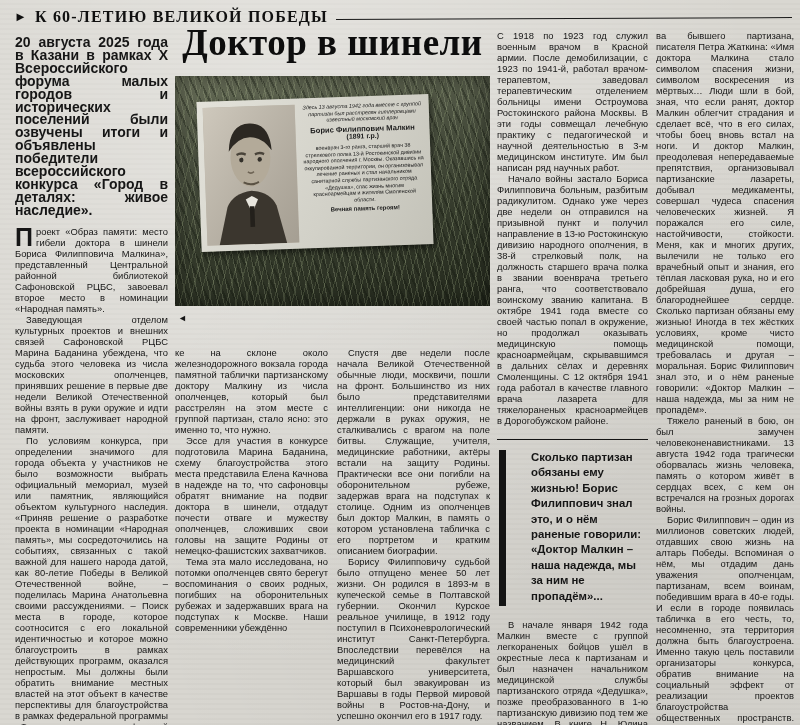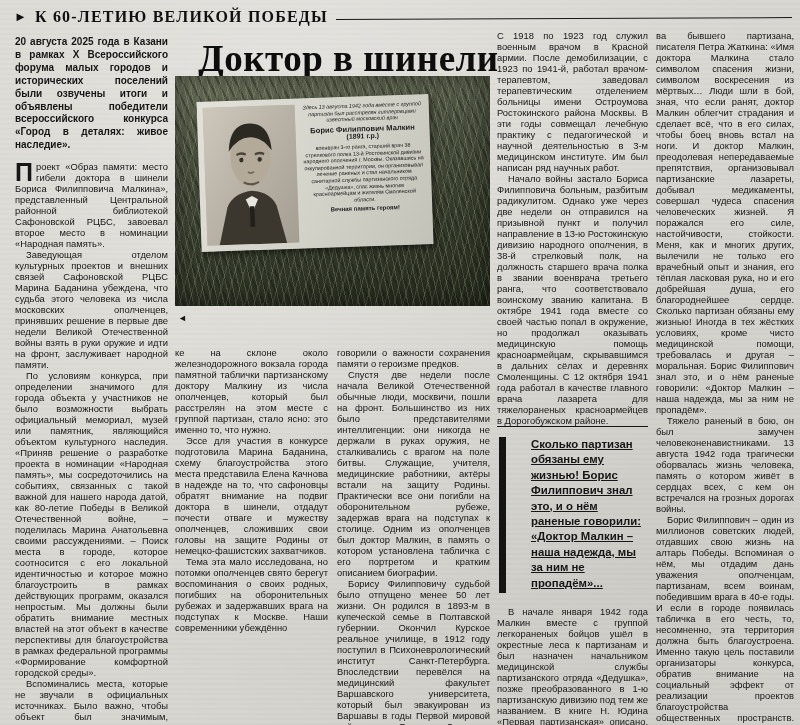--- a/index.html
+++ b/index.html
@@ -21,40 +21,40 @@
     display:flex;align-items:center;gap:8px;
     font-family:"Liberation Serif", serif;
     font-weight:bold;font-size:16px;letter-spacing:1.2px;
     color:#101010;
   }
   .kicker .arrow{font-size:13px;letter-spacing:0;}
   .kicker .rule{flex:1;border-top:1.6px solid #1a1a1a;margin-top:3px;transform:rotate(-0.25deg);}
   
   .headline{
     position:absolute;left:175px;top:24px;width:315px;
-    margin:16px;text-align:center;
+    margin:0;text-align:center;
     font-family:"Liberation Serif", serif;
     font-weight:bold;font-size:37px;line-height:1;
     letter-spacing:0.5px;color:#0d0d0d;
   }
   
   .col{
     position:absolute;
     font-size:9.4px;line-height:11px;
     text-align:justify;
   }
   .col p{margin:0;text-indent:11px;}
   .col p.noindent{text-indent:0;}
   .col1{left:15px;top:36px;width:153px;}
   .col2{left:175px;top:347px;width:153px;}
   .col3{left:337px;top:347px;width:153px;}
   .col4{left:497px;top:30px;width:151px;}
   .col5{left:656px;top:30px;width:138px;}
   .lead{
-    font-weight:bold;font-size:10px;line-height:12.9px;
+    font-weight:bold;font-size:14px;line-height:12.9px;
     text-indent:0 !important;margin-bottom:9px !important;
   }
   .dropcap{
     float:left;font-weight:bold;font-size:25px;line-height:21px;
     padding:1px 3px 0 0;
   }
   
   .photo{
     position:absolute;left:175px;top:76px;width:315px;height:230px;
     background:
@@ -87,23 +87,22 @@
     position:absolute;left:178px;top:311px;width:312px;
     font-weight:bold;font-style:italic;font-size:10px;line-height:12.5px;
     padding-left:16px;box-sizing:border-box;
   }
   .caption .marker{
     position:absolute;left:0;top:1px;font-style:normal;font-size:9px;
   }
   
   .pullquote{
     position:relative;
-    margin:0 0 9px 0;padding:10px 0 6px 34px;
+    margin:13px 0 9px 0;padding:10px 0 6px 34px;
     border-top:1.6px solid #141414;
-    text-decoration:underline;
   }
   .pullquote .bar{
     position:absolute;left:2px;top:10px;bottom:4px;width:7px;background:#141414;
   }
   .pullquote .qtext{
     font-weight:bold;font-size:11.4px;line-height:15.4px;text-align:left;
   }
 </style>
 </head>
 <body>
@@ -165,21 +164,20 @@
     <span class="marker">◄</span>
   </div>
 
   <div class="col col2">
     <p class="noindent">ке на склоне около железнодорожного вокзала города памятной таблички партизанскому доктору Малкину из числа ополченцев, который был расстрелян на этом месте с группой партизан, стало ясно: это именно то, что нужно.</p>
     <p>Эссе для участия в конкурсе подготовила Марина Баданина, схему благоустройства этого места представила Елена Качнова в надежде на то, что сафоновцы обратят внимание на подвиг доктора в шинели, отдадут почести отваге и мужеству ополченцев, сложивших свои головы на защите Родины от немецко-фашистских захватчиков.</p>
     <p>Тема эта мало исследована, но потомки ополченцев свято берегут воспоминания о своих родных, погибших на оборонительных рубежах и задержавших врага на подступах к Москве. Наши современники убеждённо</p>
   </div>
 
   <div class="col col3">
-    <p class="noindent">говорили о важности сохранения памяти о героизме предков.</p>
     <p>Спустя две недели после начала Великой Отечественной обычные люди, москвичи, пошли на фронт. Большинство из них было представителями интеллигенции: они никогда не держали в руках оружия, не сталкивались с врагом на поле битвы. Служащие, учителя, медицинские работники, актёры встали на защиту Родины. Практически все они погибли на оборонительном рубеже, задержав врага на подступах к столице. Одним из ополченцев был доктор Малкин, в память о котором установлена табличка с его портретом и кратким описанием биографии.</p>
     <p>Борису Филипповичу судьбой было отпущено менее 50 лет жизни. Он родился в 1893-м в купеческой семье в Полтавской губернии. Окончил Курское реальное училище, в 1912 году поступил в Психоневрологический институт Санкт-Петербурга. Впоследствии перевёлся на медицинский факультет Варшавского университета, который был эвакуирован из Варшавы в годы Первой мировой войны в Ростов-на-Дону, и успешно окончил его в 1917 году.</p>
   </div>
 
   <div class="col col4">
     <p class="noindent">С 1918 по 1923 год служил военным врачом в Красной армии. После демобилизации, с 1923 по 1941-й, работал врачом-терапевтом, заведовал терапевтическим отделением больницы имени Остроумова Ростокинского района Москвы. В эти годы совмещал лечебную практику с педагогической и научной деятельностью в 3-м медицинском институте. Им был написан ряд научных работ.</p>
     <p>Начало войны застало Бориса Филипповича больным, разбитым радикулитом. Однако уже через две недели он отправился на призывной пункт и получил направление в 13-ю Ростокинскую дивизию народного ополчения, в 38-й стрелковый полк, на должность старшего врача полка в звании военврача третьего ранга, что соответствовало воинскому званию капитана. В октябре 1941 года вместе со своей частью попал в окружение, но продолжал оказывать медицинскую помощь красноармейцам, скрывавшимся в дальних сёлах и деревнях Смоленщины. С 12 октября 1941 года работал в качестве главного врача лазарета для тяжелораненых красноармейцев в Дорогобужском районе.</p>
     <div class="pullquote">
       <span class="bar"></span>
       <div class="qtext">Сколько партизан обязаны ему жизнью! Борис Филиппович знал это, и о нём раненые говорили: «Доктор Малкин – наша надежда, мы за ним не пропадём»...</div>

